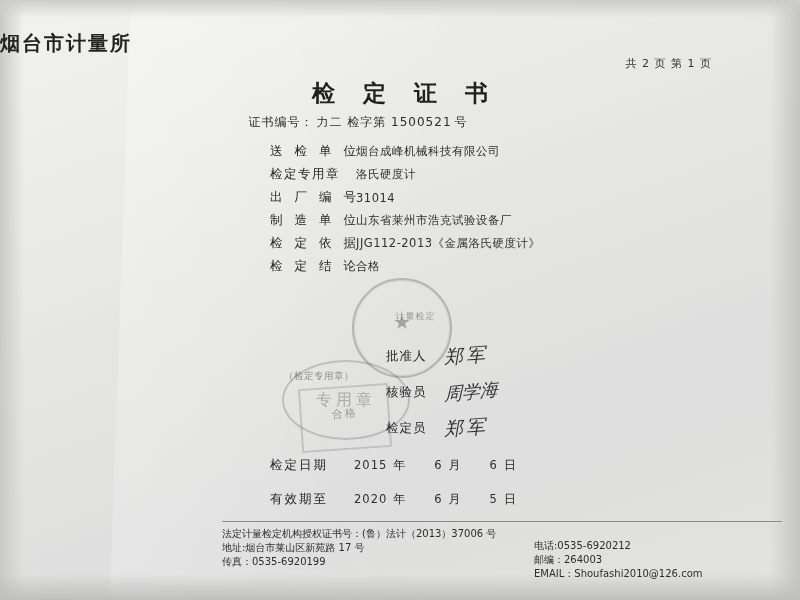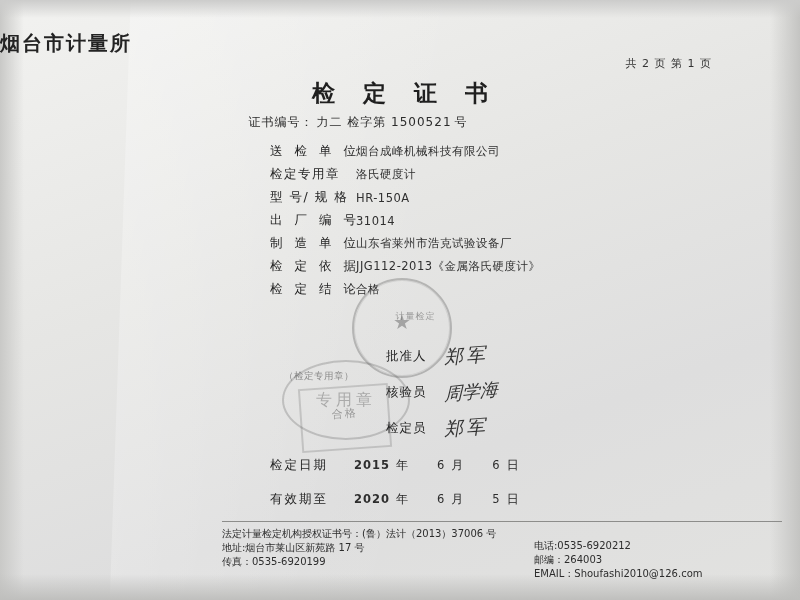--- a/index.html
+++ b/index.html
@@ -186,21 +186,21 @@
     font-size: 11.5px;
     letter-spacing: 1px;
     color: #2e2e2e;
   }
   .date-unit {
     font-size: 12px;
     letter-spacing: 1px;
     margin: 0 6px;
     color: #262626;
   }
-  .d-y { margin-left: 2px; font-weight: bold; }
+  .d-y { margin-left: 2px; }
   .d-m { margin-left: 22px; }
   .d-d { margin-left: 22px; }
 
   
   .footer-rule {
     position: absolute;
     left: 222px;
     top: 521px;
     width: 560px;
     height: 1px;
@@ -325,24 +325,20 @@
     <div class="fields">
       <div class="field-row">
         <span class="field-label">送 检 单 位</span>
         <span class="field-value">烟台成峰机械科技有限公司</span>
       </div>
       <div class="field-row">
         <span class="field-label tight">检定专用章</span>
         <span class="field-value">洛氏硬度计</span>
       </div>
       <div class="field-row">
-        <span class="field-label tight">型 号/ 规 格</span>
-        <span class="field-value">HR-150A</span>
-      </div>
-      <div class="field-row">
         <span class="field-label">出 厂 编 号</span>
         <span class="field-value">31014</span>
       </div>
       <div class="field-row">
         <span class="field-label">制 造 单 位</span>
         <span class="field-value">山东省莱州市浩克试验设备厂</span>
       </div>
       <div class="field-row">
         <span class="field-label">检 定 依 据</span>
         <span class="field-value">JJG112-2013《金属洛氏硬度计》</span>

